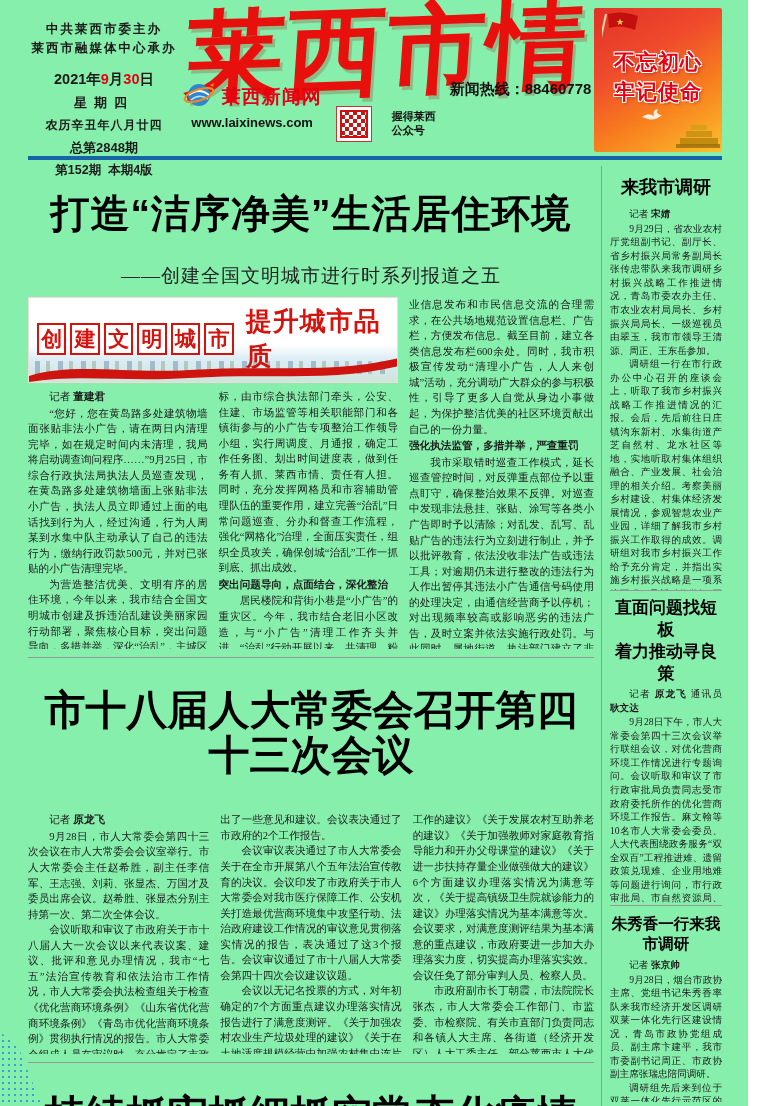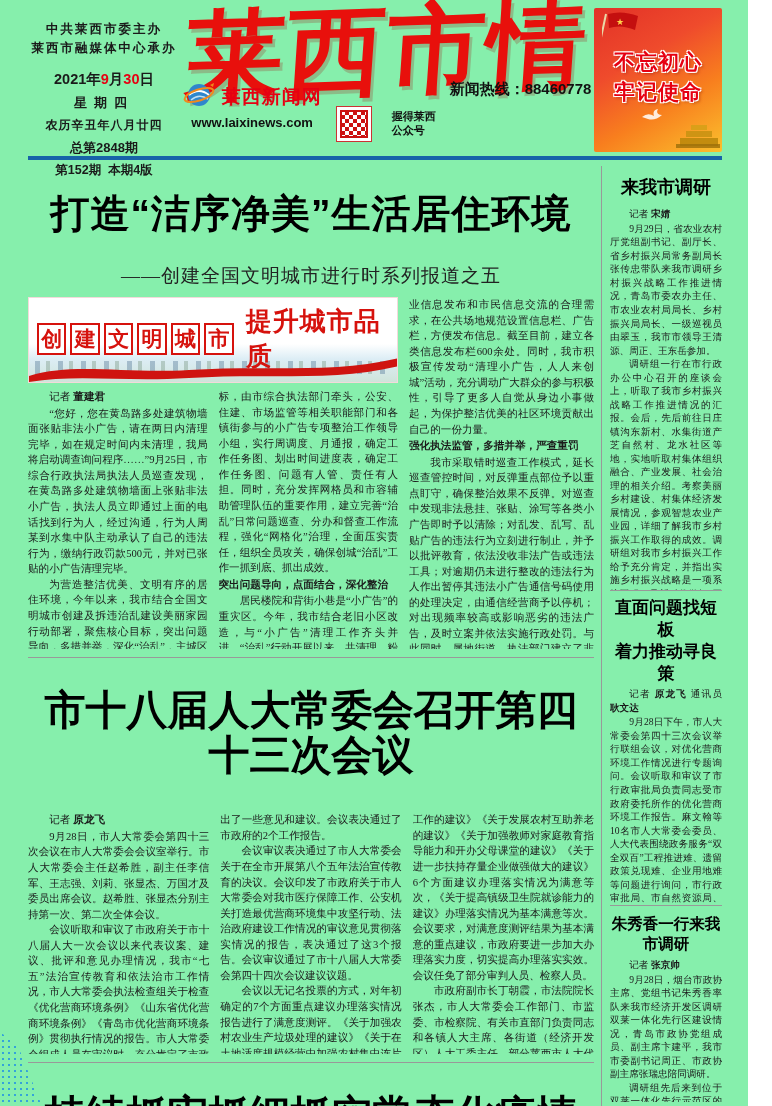--- a/index.html
+++ b/index.html
@@ -208,21 +208,21 @@
                 <path d="M0,24 C45,10 95,22 160,18 C240,13 305,22 370,6 L370,14 C305,30 240,21 160,26 C95,30 48,22 0,30 Z" fill="#cf1410"></path>
               </svg>
             </div>
             <div class="cols2">
               <div class="col">
                   <div class="by"><span class="by-label">记者</span><span class="by-name"> 董建君</span></div>
                   <div class="bp">“您好，您在黄岛路多处建筑物墙面张贴非法小广告，请在两日内清理完毕，如在规定时间内未清理，我局将启动调查询问程序……”9月25日，市综合行政执法局执法人员巡查发现，在黄岛路多处建筑物墙面上张贴非法小广告，执法人员立即通过上面的电话找到行为人，经过沟通，行为人周某到水集中队主动承认了自己的违法行为，缴纳行政罚款500元，并对已张贴的小广告清理完毕。</div>
                   <div class="bp">为营造整洁优美、文明有序的居住环境，今年以来，我市结合全国文明城市创建及拆违治乱建设美丽家园行动部署，聚焦核心目标，突出问题导向，多措并举，深化“治乱”，主城区285个居民楼院、37条主次干道小广告“全面清零”，城市环境综合治理取得明显成效。</div>
                 </div>
               <div class="col">
-                  <div class="bp noind">标，由市综合执法部门牵头，公安、住建、市场监管等相关职能部门和各镇街参与的小广告专项整治工作领导小组，实行周调度、月通报，确定工作任务图、划出时间进度表，确定工作任务图、问题有人管、责任有人担。同时，充分发挥网格员和市容辅助管理队伍的重要作用，建立完善“治乱”日常问题巡查、分办和督查工作流程，强化“网格化”治理，全面压实责任，组织全员攻关，确保创城“治乱”工作一抓到底、抓出成效。</div>
+                  <div class="bp noind">标，由市综合执法部门牵头，公安、住建、市场监管等相关职能部门和各镇街参与的小广告专项整治工作领导小组，实行周调度、月通报，确定工作任务图、划出时间进度表，做到任务有人抓、莱西市情、责任有人担。同时，充分发挥网格员和市容辅助管理队伍的重要作用，建立完善“治乱”日常问题巡查、分办和督查工作流程，强化“网格化”治理，全面压实责任，组织全员攻关，确保创城“治乱”工作一抓到底、抓出成效。</div>
                   <div class="bh">突出问题导向，点面结合，深化整治</div>
                   <div class="bp">居民楼院和背街小巷是“小广告”的重灾区。今年，我市结合老旧小区改造，与“小广告”清理工作齐头并进。“治乱”行动开展以来，共清理、粉刷居民楼院285个，面积60余万平方米，粉刷率为99%，清理各类乱贴乱画小广告8.5万余处。在对小广告进行全面清理、不留死角的同时，我市统筹考虑到了企</div>
                 </div>
             </div>
           </div>
           <div class="lead-right">
               <div class="bp noind">业信息发布和市民信息交流的合理需求，在公共场地规范设置信息栏、广告栏，方便发布信息。截至目前，建立各类信息发布栏600余处。同时，我市积极宣传发动“清理小广告，人人来创城”活动，充分调动广大群众的参与积极性，引导了更多人自觉从身边小事做起，为保护整洁优美的社区环境贡献出自己的一份力量。</div>
               <div class="bh">强化执法监管，多措并举，严查重罚</div>
               <div class="bp">我市采取错时巡查工作模式，延长巡查管控时间，对反弹重点部位予以重点盯守，确保整治效果不反弹。对巡查中发现非法悬挂、张贴、涂写等各类小广告即时予以清除；对乱发、乱写、乱贴广告的违法行为立刻进行制止，并予以批评教育，依法没收非法广告或违法工具；对逾期仍未进行整改的违法行为人作出暂停其违法小广告通信号码使用的处理决定，由通信经营商予以停机；对出现频率较高或影响恶劣的违法广告，及时立案并依法实施行政处罚。与此同时，属地街道、执法部门建立了非法“小广告”治理工作联动机制，加强源头监管及联合执法。截至目前，已上报停机号码60余个，立案处罚31起，罚款6800元。</div>
             </div>

